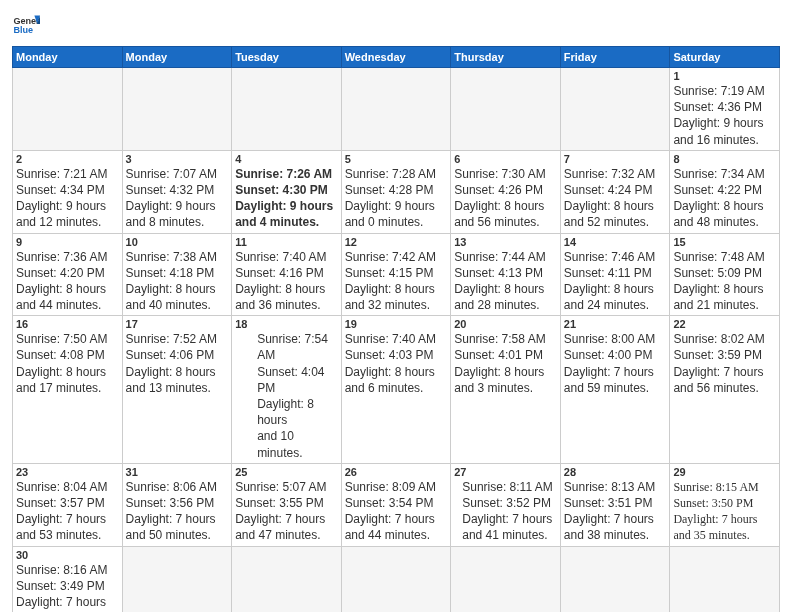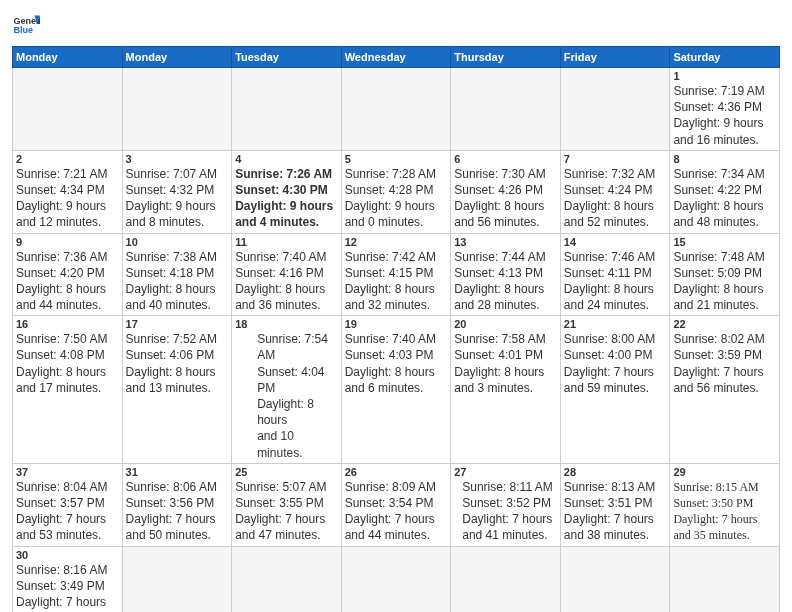--- a/index.html
+++ b/index.html
@@ -288,21 +288,21 @@
           <td>
             <span class="day-number">22</span>
             <div class="cell-text" style="white-space: pre-line;">Sunrise: 8:02 AM
 Sunset: 3:59 PM
 Daylight: 7 hours
 and 56 minutes.</div>
           </td>
         </tr>
         <tr>
           <td>
-            <span class="day-number">37</span>
+            <span class="day-number">23</span>
             <div class="cell-text" style="white-space: pre-line;">Sunrise: 8:04 AM
 Sunset: 3:57 PM
 Daylight: 7 hours
 and 53 minutes.</div>
           </td>
           <td>
             <span class="day-number">31</span>
             <div class="cell-text" style="white-space: pre-line;">Sunrise: 8:06 AM
 Sunset: 3:56 PM
 Daylight: 7 hours

